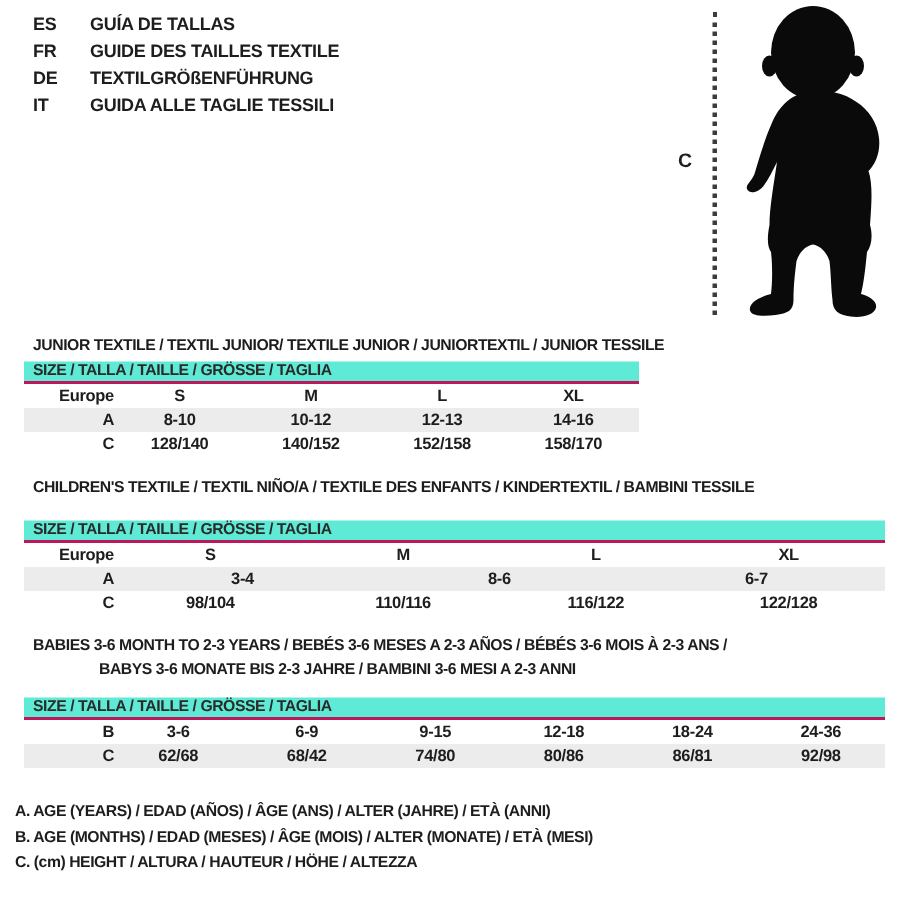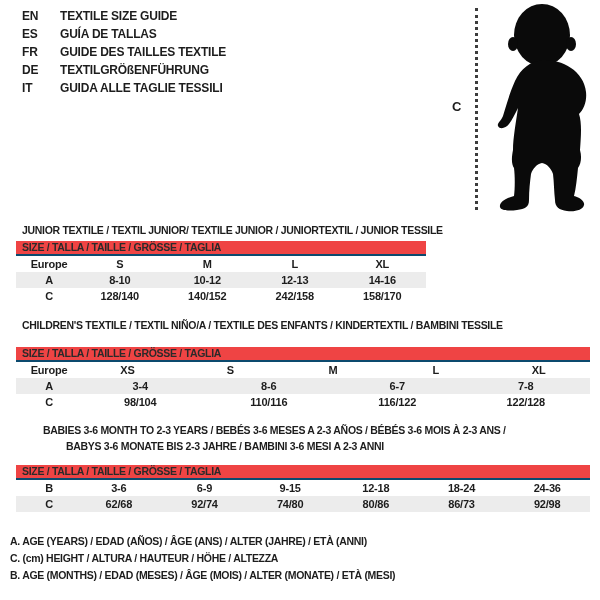--- a/index.html
+++ b/index.html
@@ -17,43 +17,39 @@
   .figure-area{position:absolute; left:440px; top:0; width:160px; height:215px;}
   .measure-label{position:absolute; left:12px; top:99px; font-size:13px; font-weight:700;}
   .measure-line{position:absolute; left:35px; top:8px; height:202px; width:0;
     border-left:3px dotted #3c3c3c;}
   .baby-svg{position:absolute; left:46px; top:2px;}
   
   .sec-title{position:absolute; left:22px; font-size:10.5px; font-weight:700;
     letter-spacing:-0.3px; white-space:nowrap;}
   
   .size-table{position:absolute; left:16px;}
-  .t-header{background:#ef4444; border-bottom:2px solid #0c4a6e; height:13px;
+  .t-header{background:#5eead4; border-bottom:2px solid #be185d; height:13px;
     line-height:13px; padding-left:6px; font-size:10.5px; font-weight:700;
     letter-spacing:-0.3px; color:#2a2a2a;}
   .t-row{display:flex; height:16px; line-height:16px; font-size:11px; font-weight:700;
     letter-spacing:-0.2px;}
   .t-row.alt{background:#ececec;}
-  .t-row .lbl{width:60px; padding-left:6px; text-align:center; box-sizing:border-box;}
+  .t-row .lbl{width:60px; padding-left:6px; text-align:right; box-sizing:border-box;}
   .t-row .val{flex:1; text-align:center;}
   
   .footnotes{position:absolute; left:10px; top:533px;}
   .footnote{height:17px; line-height:17px; font-size:10.5px; font-weight:700;
     letter-spacing:-0.3px; white-space:nowrap;}
 </style>
 </head>
 <body>
 
 <div class="page">
 
   <div class="lang-list">
-    <div class="lang-row">
-      <span class="lang-code">EN</span>
-      <span class="lang-label">TEXTILE SIZE GUIDE</span>
-    </div>
     <div class="lang-row">
       <span class="lang-code">ES</span>
       <span class="lang-label">GUÍA DE TALLAS</span>
     </div>
     <div class="lang-row">
       <span class="lang-code">FR</span>
       <span class="lang-label">GUIDE DES TAILLES TEXTILE</span>
     </div>
     <div class="lang-row">
       <span class="lang-code">DE</span>
@@ -117,77 +113,75 @@
       <span class="lbl">A</span>
       <span class="val">8-10</span>
       <span class="val">10-12</span>
       <span class="val">12-13</span>
       <span class="val">14-16</span>
     </div>
     <div class="t-row">
       <span class="lbl">C</span>
       <span class="val">128/140</span>
       <span class="val">140/152</span>
-      <span class="val">242/158</span>
+      <span class="val">152/158</span>
       <span class="val">158/170</span>
     </div>
   </div>
 
   <div class="sec-title" style="top:319px;">CHILDREN'S TEXTILE / TEXTIL NIÑO/A / TEXTILE DES ENFANTS / KINDERTEXTIL / BAMBINI TESSILE</div>
 
   <div class="size-table" style="top:347px; width:574px;">
     <div class="t-header">SIZE / TALLA / TAILLE / GRÖSSE / TAGLIA</div>
     <div class="t-row">
       <span class="lbl">Europe</span>
-      <span class="val">XS</span>
       <span class="val">S</span>
       <span class="val">M</span>
       <span class="val">L</span>
       <span class="val">XL</span>
     </div>
     <div class="t-row alt">
       <span class="lbl">A</span>
       <span class="val">3-4</span>
       <span class="val">8-6</span>
       <span class="val">6-7</span>
-      <span class="val">7-8</span>
     </div>
     <div class="t-row">
       <span class="lbl">C</span>
       <span class="val">98/104</span>
       <span class="val">110/116</span>
       <span class="val">116/122</span>
       <span class="val">122/128</span>
     </div>
   </div>
 
-  <div class="sec-title" style="top:424px;margin-left:21px;">BABIES 3-6 MONTH TO 2-3 YEARS / BEBÉS 3-6 MESES A 2-3 AÑOS / BÉBÉS 3-6 MOIS À 2-3 ANS /</div>
+  <div class="sec-title" style="top:424px;">BABIES 3-6 MONTH TO 2-3 YEARS / BEBÉS 3-6 MESES A 2-3 AÑOS / BÉBÉS 3-6 MOIS À 2-3 ANS /</div>
   <div class="sec-title" style="top:440px;margin-left:44px;">BABYS 3-6 MONATE BIS 2-3 JAHRE / BAMBINI 3-6 MESI A 2-3 ANNI</div>
 
   <div class="size-table" style="top:465px; width:574px;">
     <div class="t-header">SIZE / TALLA / TAILLE / GRÖSSE / TAGLIA</div>
     <div class="t-row">
       <span class="lbl">B</span>
       <span class="val">3-6</span>
       <span class="val">6-9</span>
       <span class="val">9-15</span>
       <span class="val">12-18</span>
       <span class="val">18-24</span>
       <span class="val">24-36</span>
     </div>
     <div class="t-row alt">
       <span class="lbl">C</span>
       <span class="val">62/68</span>
-      <span class="val">92/74</span>
+      <span class="val">68/42</span>
       <span class="val">74/80</span>
       <span class="val">80/86</span>
-      <span class="val">86/73</span>
+      <span class="val">86/81</span>
       <span class="val">92/98</span>
     </div>
   </div>
 
   <div class="footnotes">
     <div class="footnote">A. AGE (YEARS) / EDAD (AÑOS) / ÂGE (ANS) / ALTER (JAHRE) / ETÀ (ANNI)</div>
+    <div class="footnote">B. AGE (MONTHS) / EDAD (MESES) / ÂGE (MOIS) / ALTER (MONATE) / ETÀ (MESI)</div>
     <div class="footnote">C. (cm) HEIGHT / ALTURA / HAUTEUR / HÖHE / ALTEZZA</div>
-    <div class="footnote">B. AGE (MONTHS) / EDAD (MESES) / ÂGE (MOIS) / ALTER (MONATE) / ETÀ (MESI)</div>
   </div>
 
 </div>
 
 </body></html>

